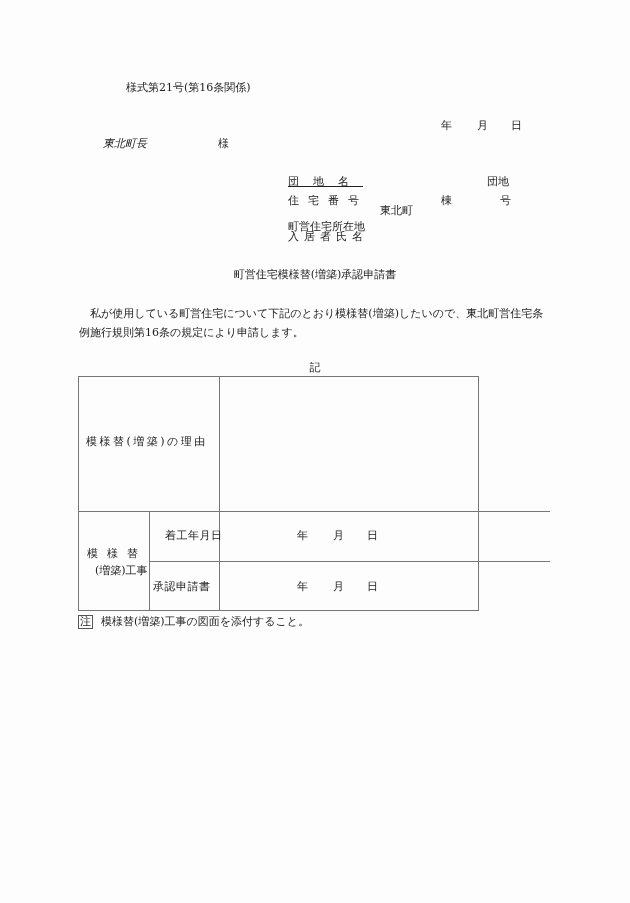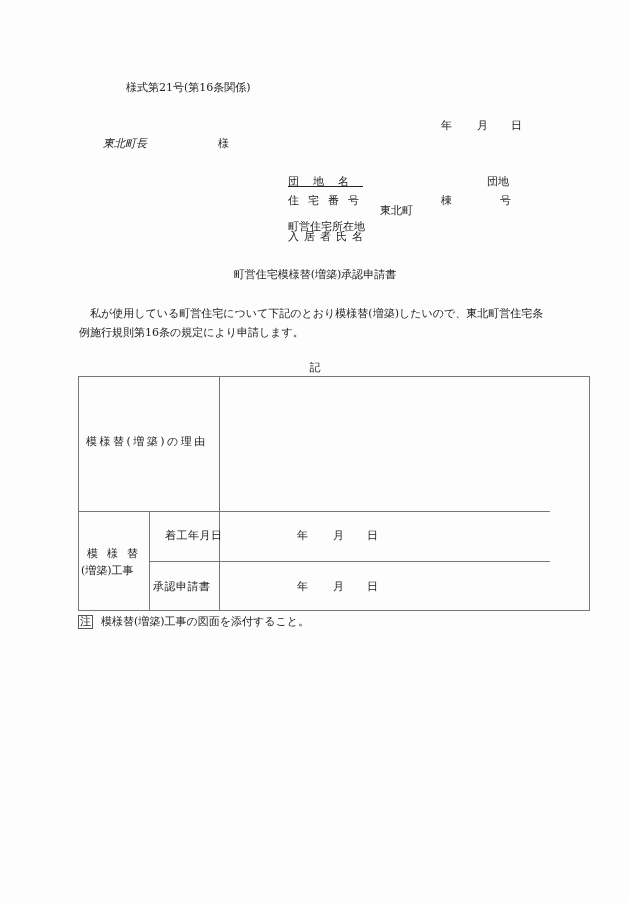--- a/index.html
+++ b/index.html
@@ -23,27 +23,27 @@
     .spaced-small { letter-spacing: 5px; }
     .danchi-suffix { left: 487px; top: 175px; }
     .to-label { left: 441px; top: 194px; }
     .go-label { left: 500px; top: 194px; }
     .addr-value { left: 380px; top: 204px; }
 
     .doc-title { left: 0; width: 630px; text-align: center; top: 268px; }
     .body-text { left: 79px; top: 304px; width: 475px; white-space: normal; line-height: 19px; text-indent: 11px; }
     .ki { left: 0; width: 630px; text-align: center; top: 361px; }
 
-    .table { position: absolute; left: 78px; top: 376px; width: 512px; height: 235px; border: 1px solid #777; box-sizing: border-box; }
+    .table { position: absolute; left: 78px; top: 376px; width: 401px; height: 235px; border: 1px solid #777; box-sizing: border-box; }
     .hline { position: absolute; background: #777; height: 1px; }
     .vline { position: absolute; background: #777; width: 1px; }
     .cell-text { position: absolute; white-space: nowrap; line-height: 14px; }
     .reason-label { left: 7px; top: 58px; letter-spacing: 2.5px; }
     .koji-label1 { left: 8px; top: 170px; letter-spacing: 9px; }
-    .koji-label2 { left: 2px; top: 187px; text-align: right; }
+    .koji-label2 { left: 16px; top: 187px; text-align: right; }
     .start-label { left: 74px; top: 152px; letter-spacing: 0.5px; margin-left: 12px; }
     .done-label { left: 74px; top: 203px; letter-spacing: 0.5px; }
     .dy { left: 218px; } .dm { left: 254px; } .dd { left: 288px; }
     .drow1 { top: 152px; } .drow2 { top: 203px; }
 
     .note { left: 78px; top: 615px; }
     .note-box { display: inline-block; border: 1px solid #555; padding: 0 1px; line-height: 12px; margin-right: 8px; }
   </style>
 </head>
 <body>

